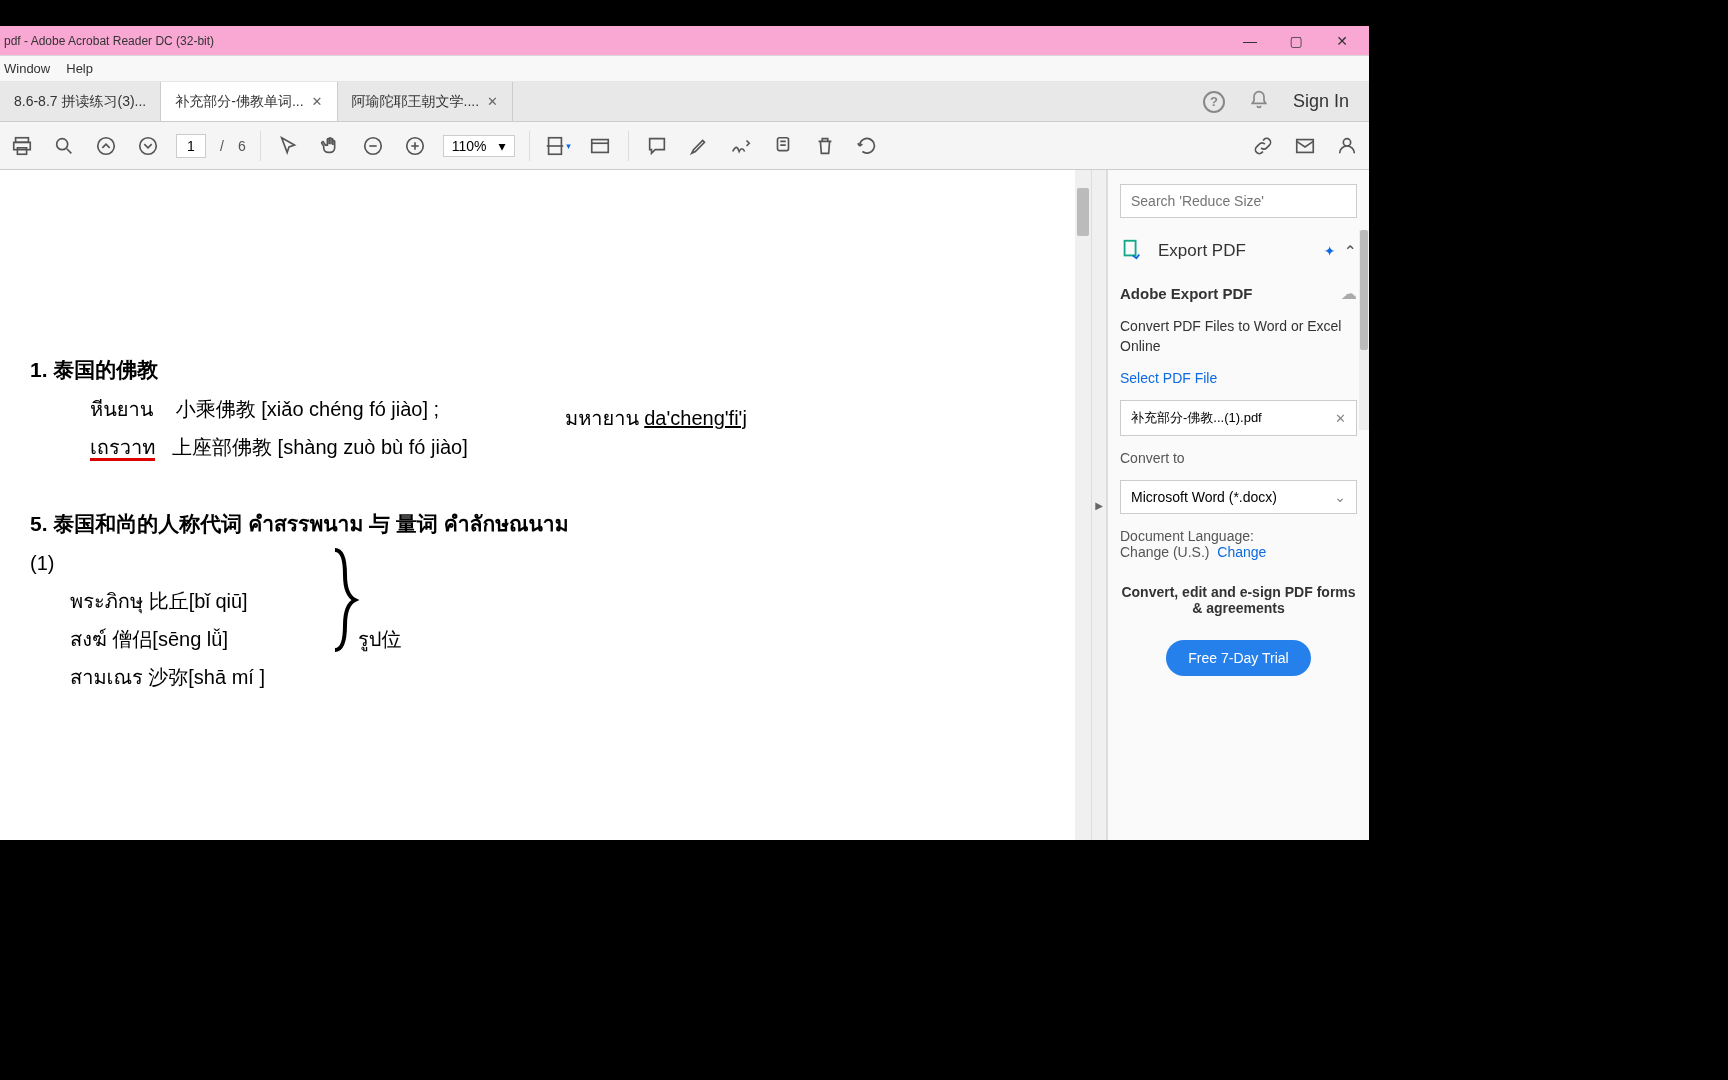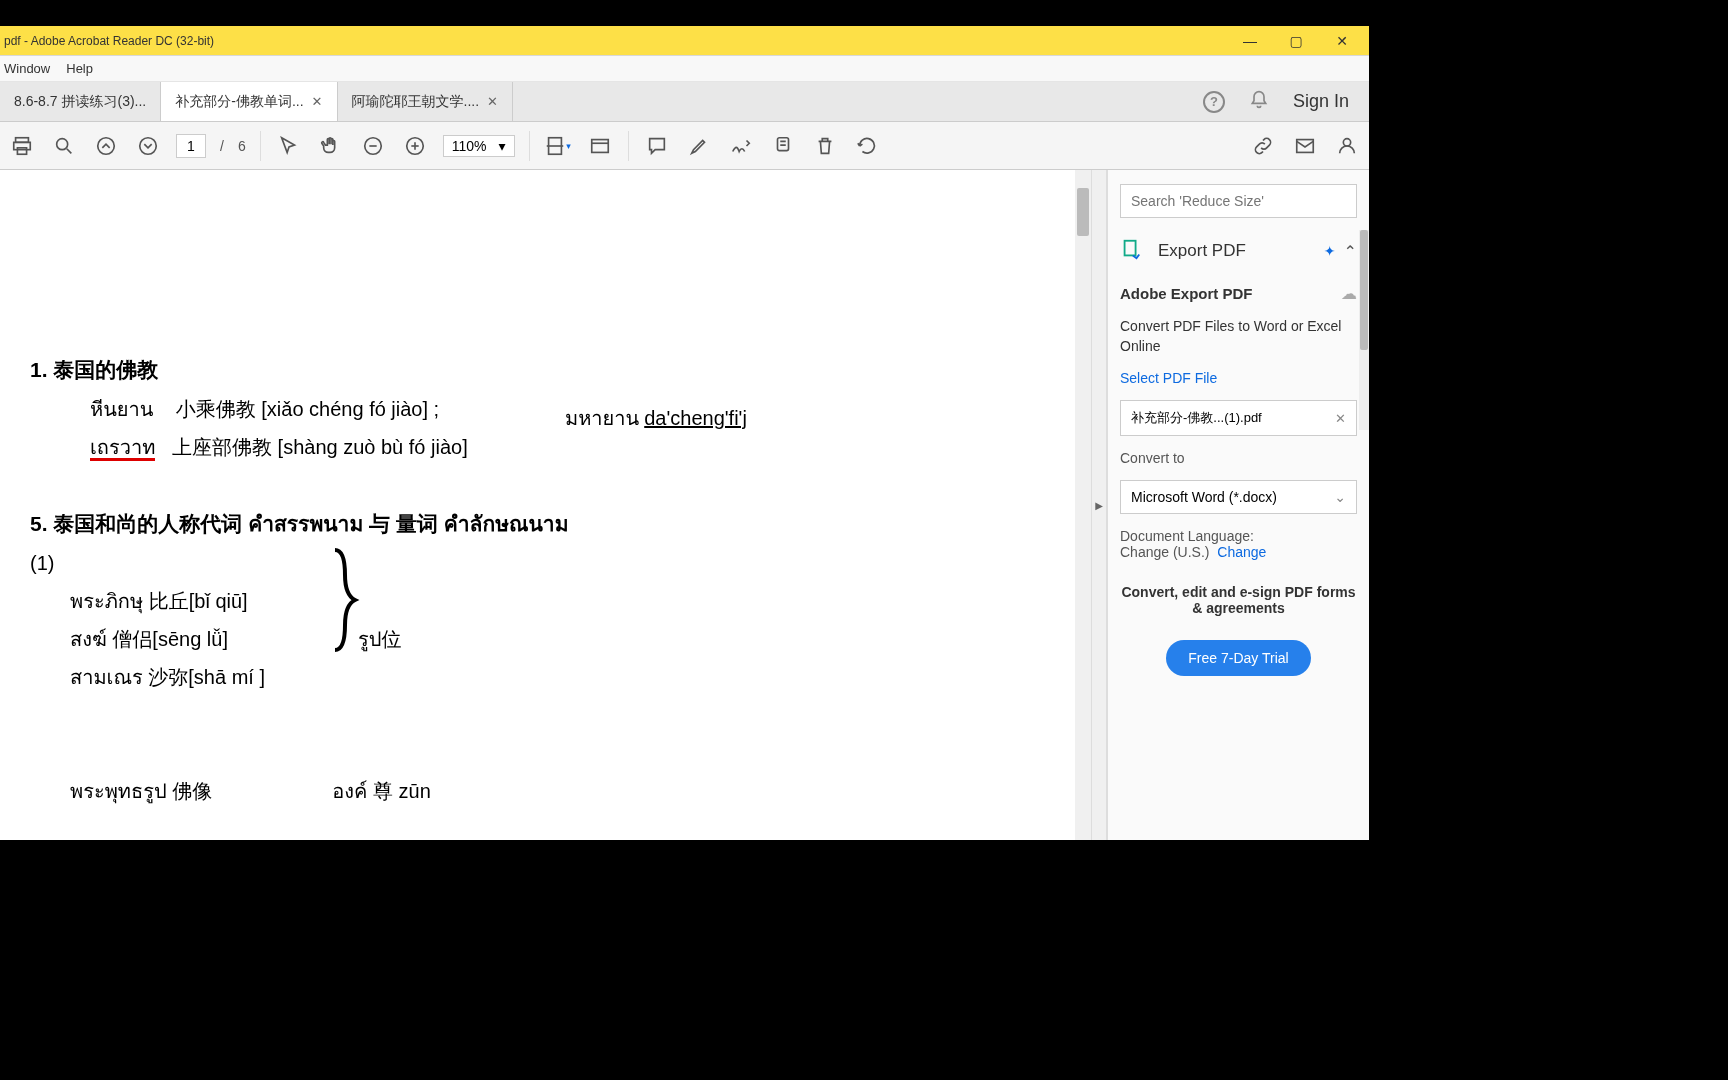--- a/index.html
+++ b/index.html
@@ -1,18 +1,18 @@
 <!DOCTYPE html>
 <html><head>
 <meta charset="utf-8">
 <style>
 * { margin: 0; padding: 0; box-sizing: border-box; font-family: "Segoe UI", Arial, sans-serif; }
 body { background: #000; width: 1728px; height: 1080px; overflow: hidden; }
 .app-window { position: absolute; left: 0; top: 26px; width: 1369px; height: 814px; background: #fff; display: flex; flex-direction: column; }
-.titlebar { height: 30px; background: #fde047; border-bottom: 1px solid #d8d8d8; display: flex; align-items: center; padding: 0 4px; }
+.titlebar { height: 30px; background: #f9a8d4; border-bottom: 1px solid #d8d8d8; display: flex; align-items: center; padding: 0 4px; }
 .titlebar-text { font-size: 12px; color: #333; flex: 1; }
 .win-controls { display: flex; gap: 0; }
 .win-btn { width: 46px; height: 28px; display: flex; align-items: center; justify-content: center; color: #333; font-size: 14px; }
 .menubar { height: 26px; background: #f8f8f8; border-bottom: 1px solid #e5e5e5; display: flex; align-items: center; padding: 0 4px; gap: 16px; font-size: 13px; color: #333; }
 .tabbar { height: 40px; background: #e8e8e8; display: flex; align-items: stretch; border-bottom: 1px solid #ccc; }
 .tab { display: flex; align-items: center; padding: 0 14px; font-size: 14px; color: #333; border-right: 1px solid #ccc; background: #e8e8e8; gap: 8px; max-width: 210px; }
 .tab.active { background: #fff; }
 .tab-close { color: #666; font-size: 13px; }
 .tab-spacer { flex: 1; }
 .right-tab-icons { display: flex; align-items: center; gap: 24px; padding: 0 20px; }
@@ -244,24 +244,20 @@
         <div class="h">5.  泰国和尚的人称代词 คำสรรพนาม   与  量词   คำลักษณนาม</div>
         <div>(1)</div>
         <div class="ind2">พระภิกษุ    比丘[bǐ qiū]</div>
         <div class="ind2 line2">
           <span>สงฆ์    僧侣[sēng lǚ]</span>
           <span style="margin-left:130px;">รูป</span>
           <span>位</span>
         </div>
         <div class="ind2">สามเณร  沙弥[shā mí ]</div>
         <br><br>
-        <div class="ind2 line2">
-          <span>พระพุทธรูป    佛像</span>
-          <span style="margin-left:120px;">องค์   尊   zūn</span>
-        </div>
         <br>
         
       </div>
       <div class="annot">
         <span>มหายาน</span>
         <span class="u">da'cheng'fi'j</span>
       </div>
       <div class="bracket">
         <svg viewBox="0 0 30 110">
             <path d="M5 5 Q15 5 15 30 Q15 50 25 55 Q15 60 15 80 Q15 105 5 105" stroke="#000" stroke-width="4" fill="none"></path>

